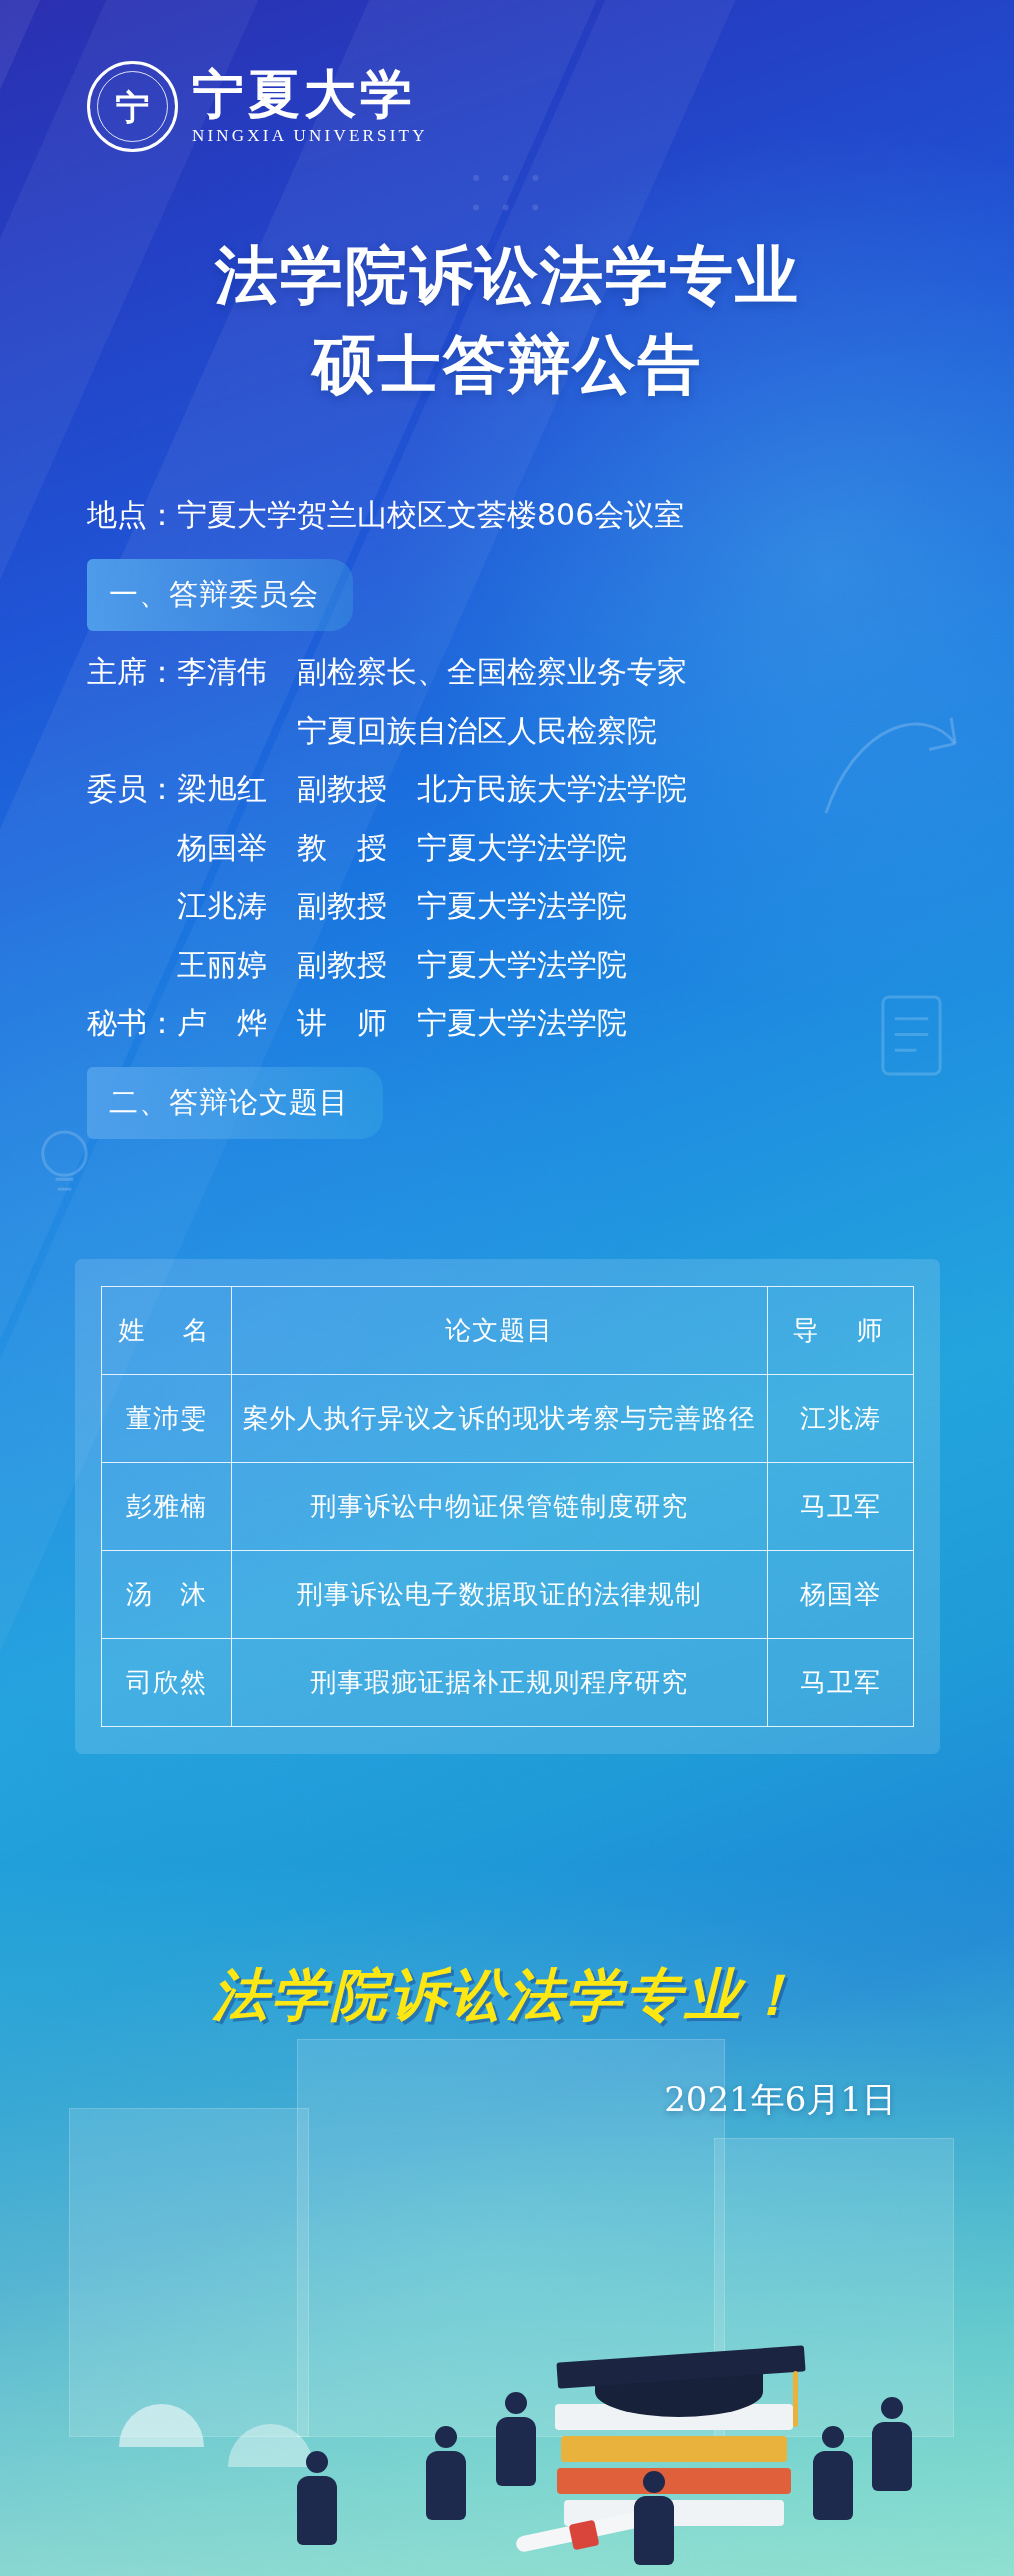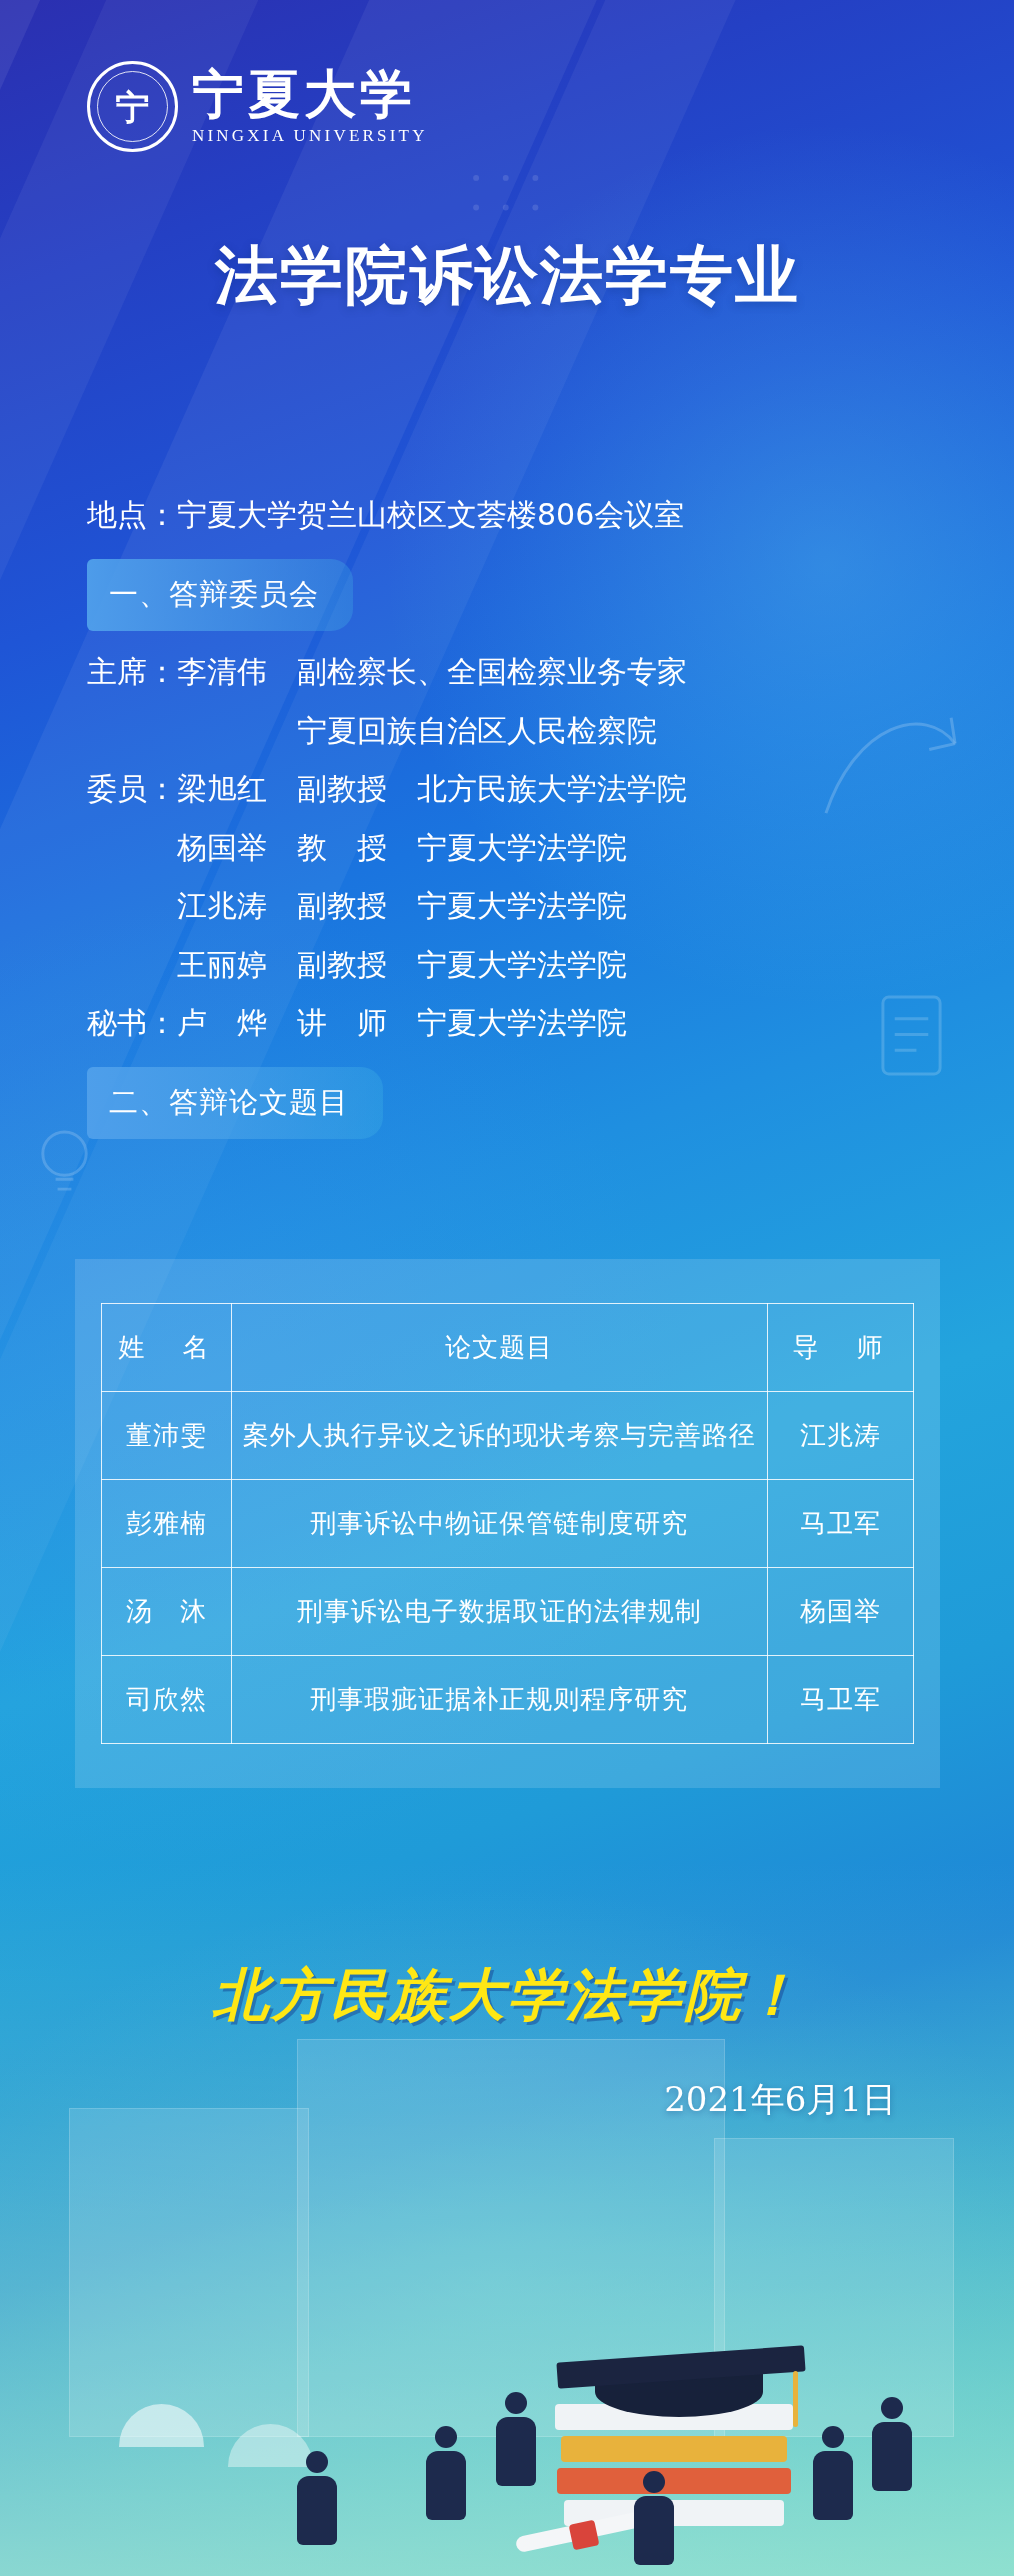--- a/index.html
+++ b/index.html
@@ -183,22 +183,22 @@
     line-height: 1.95;
   }
 
   
   .table-card {
     position: absolute;
     left: 75px;
     right: 75px;
     top: 1259px;
     background: rgba(255,255,255,0.14);
-    border-radius: 0;
-    padding: 44px 26px;
+    border-radius: 7px;
+    padding: 27px 26px;
     box-sizing: border-box;
   }
   table.thesis {
     width: 100%;
     border-collapse: collapse;
     background: transparent;
     color: #ffffff;
     font-family: "DejaVu Sans", sans-serif;
   }
   table.thesis th, table.thesis td {
@@ -383,20 +383,21 @@
       <span>宁</span>
     </div>
     <div class="logo-text">
       <div class="logo-cn">宁夏大学</div>
       <div class="logo-en">NINGXIA UNIVERSITY</div>
     </div>
   </div>
 
   <div class="headline">
     <div>法学院诉讼法学专业</div>
+    <div>硕士答辩公告</div>
   </div>
 
   <div class="info">
     <div class="info-line">地点：宁夏大学贺兰山校区文荟楼806会议室</div>
 
     <div class="section-tag">一、答辩委员会</div>
 
     <div class="roster">
       <div class="roster-line">主席：李清伟　副检察长、全国检察业务专家</div>
       <div class="roster-line">　　　　　　　宁夏回族自治区人民检察院</div>
@@ -443,21 +444,21 @@
       </tbody>
     </table>
   </div>
 
   <div class="campus">
     <div class="building bld1"></div>
     <div class="building bld2"></div>
     <div class="building bld3"></div>
   </div>
 
-  <div class="slogan">北方民族大学法学院！</div>
+  <div class="slogan">法学院诉讼法学专业！</div>
 
   <div class="signature">
     <div>2021年6月1日</div>
   </div>
 
   <div class="illus">
     <div class="umbrella u1"></div>
     <div class="umbrella u2"></div>
 
     <div class="person p6">

